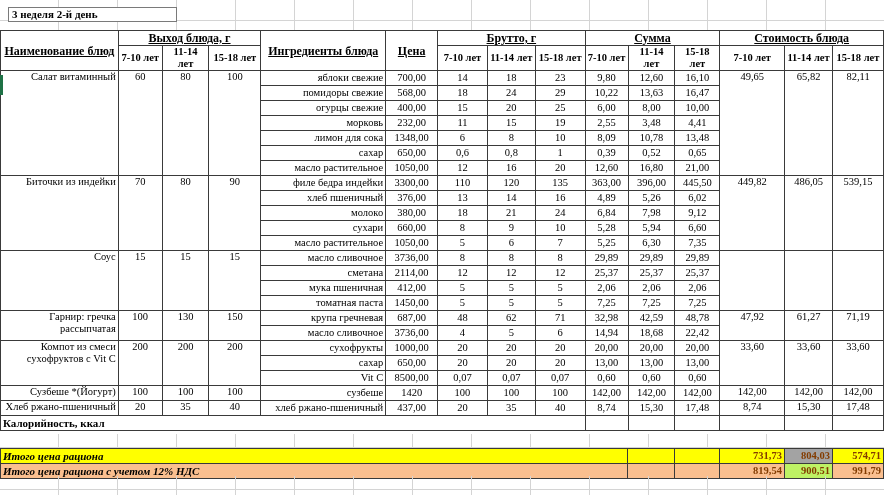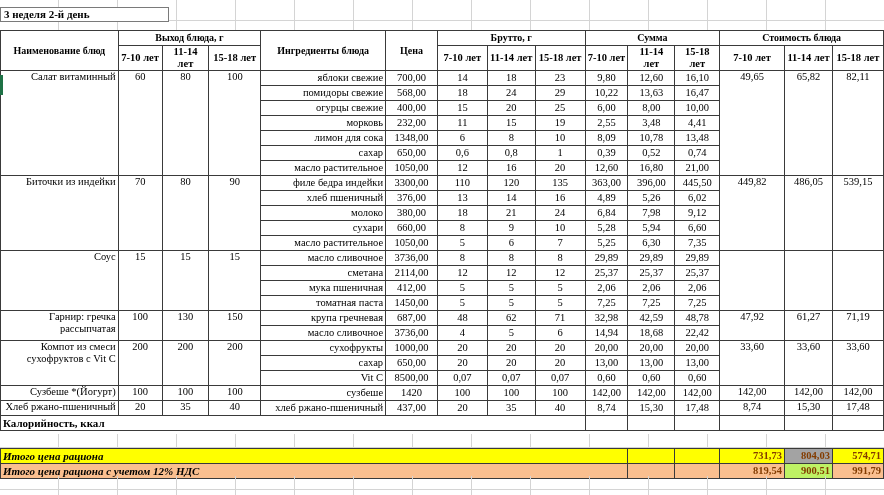--- a/index.html
+++ b/index.html
@@ -4,33 +4,33 @@
 <style>
   html,body{margin:0;padding:0;background:#fff;}
   #screen{position:relative;width:884px;height:495px;background:#ffffff;overflow:hidden;
           font-family:"Liberation Serif",serif;font-size:10.5px;color:#000;}
   .grid-bg{background-image:
       repeating-linear-gradient(to right, transparent 0 58px, #d4d4d4 58px 59px),
       repeating-linear-gradient(to bottom, transparent 0 13px, #d4d4d4 13px 14px);}
   .abs{position:absolute;left:0;}
   #top-grid{top:0;width:884px;height:7px;}
   #title-band{top:7px;width:884px;height:15px;}
-  #title-cell{position:absolute;left:0;top:0;width:164px;height:13px;border:1px solid #7a7a7a;
+  #title-cell{position:absolute;left:8px;top:0;width:164px;height:13px;border:1px solid #7a7a7a;
               background:#fff;font-weight:bold;font-size:11px;line-height:13px;padding-left:3px;}
   #gap1{top:22px;width:884px;height:8px;}
   #main-host{top:30px;}
   #gap2{top:434px;width:884px;height:14px;}
   #totals-host{top:448px;}
   #bottom-grid{top:476px;width:884px;height:19px;}
   #edge-strip{position:absolute;left:0;top:75px;width:3px;height:20px;}
   table{border-collapse:collapse;table-layout:fixed;background:#fff;}
   td,th{border:1px solid #3a3a3a;padding:0 2px;height:14px;overflow:hidden;white-space:nowrap;
         text-align:center;vertical-align:middle;font-weight:normal;line-height:12px;position:relative;}
   thead th{font-weight:bold;font-size:10.5px;white-space:normal;line-height:12px;}
-  thead tr.h1 th{font-size:10px;}
+  thead tr.h1 th{font-size:12px;text-decoration:underline;}
   .tl{text-align:right;}
   .tr-al{}
   .top{vertical-align:top;}
   .wrap{white-space:normal;}
   .cal{font-weight:bold;text-align:left;font-size:11px;}
   .total-label{font-weight:bold;font-style:italic;text-align:left;font-size:11px;margin-left:16px;}
   .total-val{font-weight:bold;text-align:right;}
 </style>
 </head>
 <body>
@@ -144,21 +144,21 @@
             <td>13,48</td>
           </tr>
           <tr>
             <td class="tl">сахар</td>
             <td class="tr-al">650,00</td>
             <td>0,6</td>
             <td>0,8</td>
             <td>1</td>
             <td>0,39</td>
             <td>0,52</td>
-            <td>0,74</td>
+            <td>0,65</td>
           </tr>
           <tr>
             <td class="tl">масло растительное</td>
             <td class="tr-al">1050,00</td>
             <td>12</td>
             <td>16</td>
             <td>20</td>
             <td>12,60</td>
             <td>16,80</td>
             <td>21,00</td>

